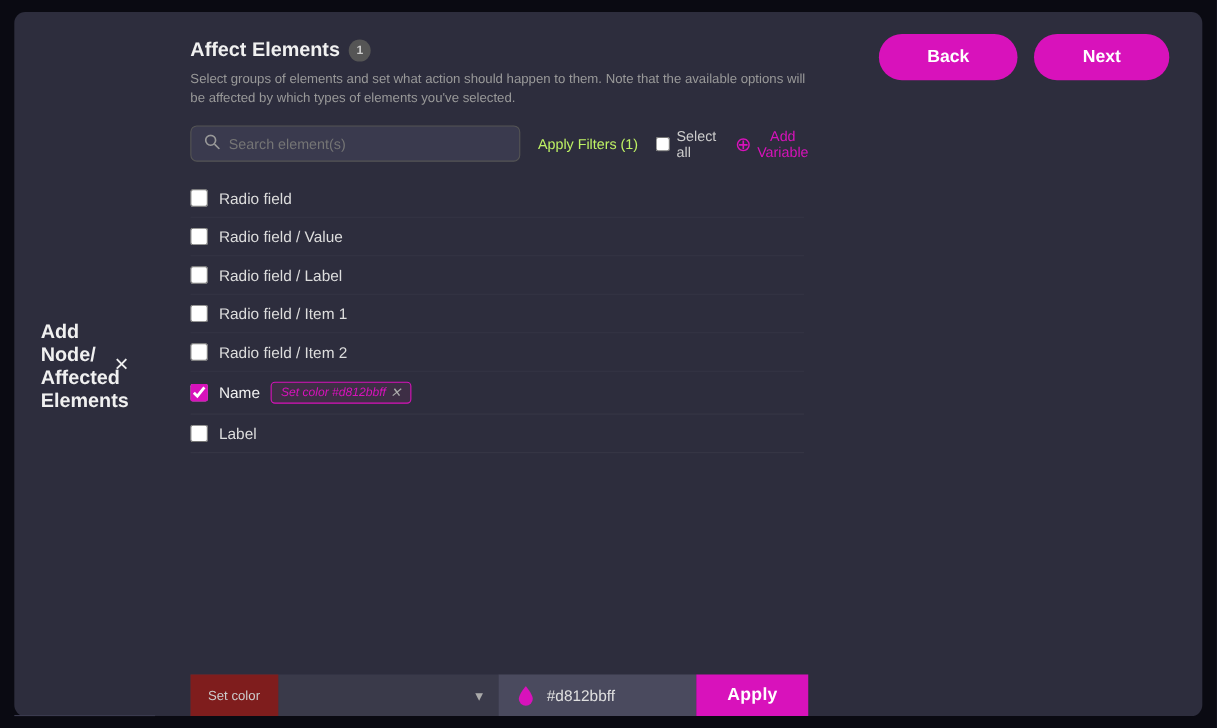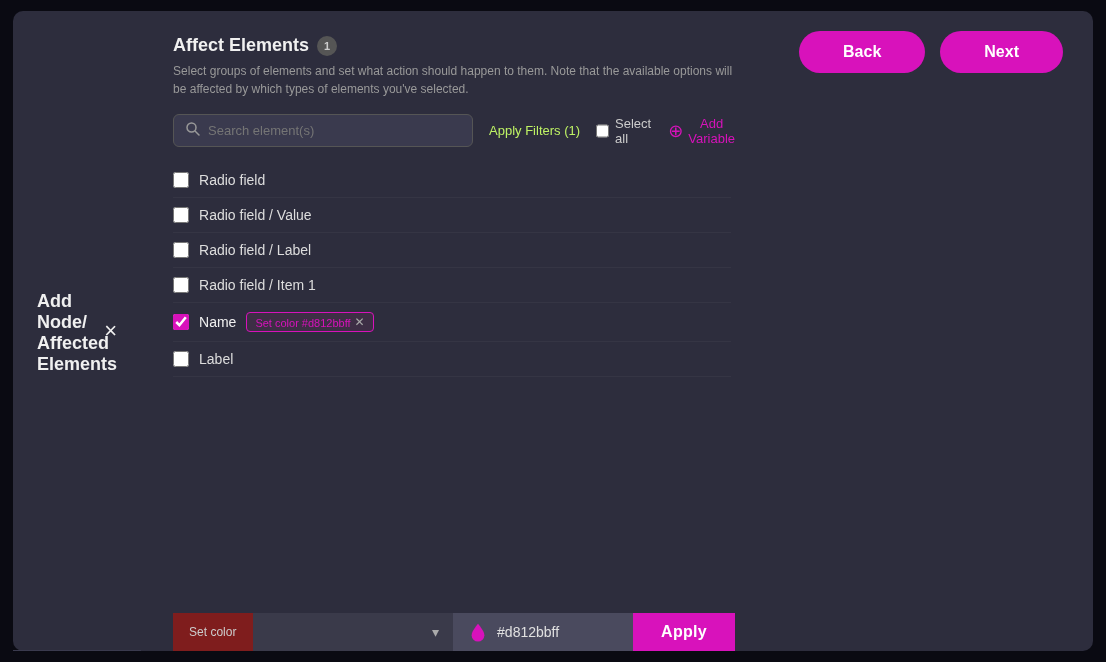--- a/index.html
+++ b/index.html
@@ -191,23 +191,24 @@
       color: #f0f0f0;
     }
     .color-tag {
       background: #3d2e45;
       border: 1px solid #d812bb;
       color: #d812bb;
       border-radius: 4px;
       padding: 2px 8px;
       font-size: 11px;
       display: flex;
-      align-items: flex-end;
+      align-items: center;
       gap: 4px;
       white-space: nowrap;
+      font-style: italic;
     }
     .color-tag-x {
       cursor: pointer;
       font-size: 12px;
       color: #aaa;
     }
     .action-bar {
       display: flex;
       align-items: stretch;
       margin-top: 8px;
@@ -353,20 +354,24 @@
               <span>Radio field / Value</span>
             </div>
             <div class="element-item">
               <input type="checkbox" style="">
               <span>Radio field / Label</span>
             </div>
             <div class="element-item">
               <input type="checkbox" style="">
               <span>Radio field / Item 1</span>
             </div>
+            <div class="element-item">
+              <input type="checkbox" style="">
+              <span>Radio field / Item 2</span>
+            </div>
             <div class="element-item checked">
               <input type="checkbox" checked="" style="">
               <span>Name</span>
               <span class="color-tag">Set color #d812bbff <span class="color-tag-x">✕</span></span>
             </div>
             <div class="element-item">
               <input type="checkbox" style="">
               <span>Label</span>
             </div>
           </div>

